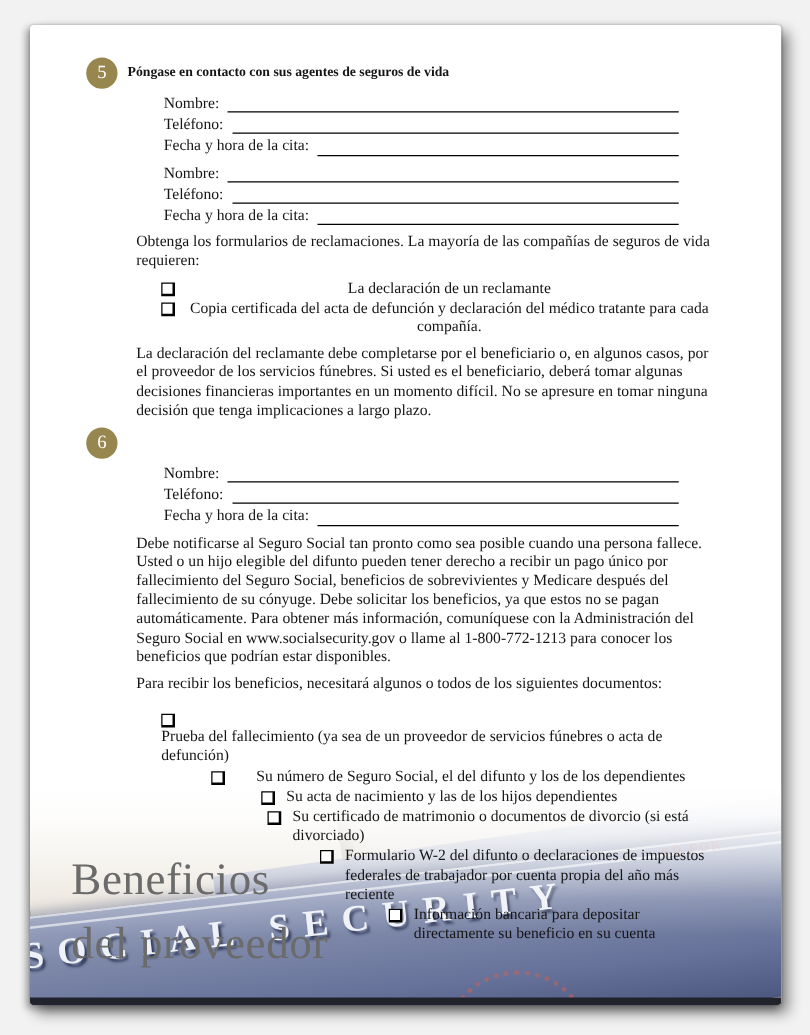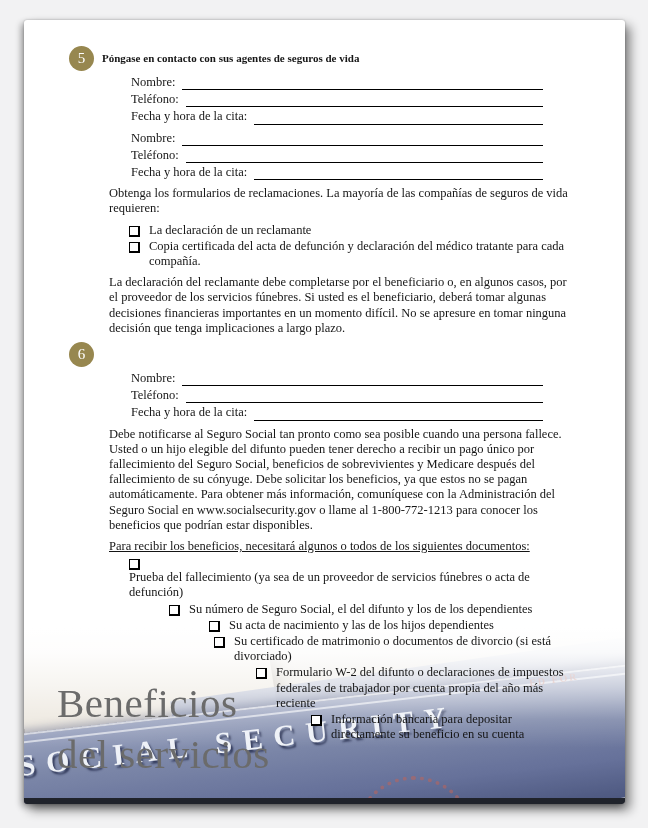--- a/index.html
+++ b/index.html
@@ -31,33 +31,33 @@
   .frow{display:flex;align-items:flex-end;height:17.2px;}
   .flabel{white-space:nowrap;padding-right:7px;}
   .fline{flex:1;border-bottom:1.1px solid #000;height:13px;}
   .para{margin:6px 0;width:465px;}
   .cb-row{display:flex;margin:1px 0;}
   .cb{
     display:inline-block;flex:none;width:8px;height:8px;
     border:1.2px solid #000;border-right-width:2px;border-bottom-width:2px;
     margin:3px 9px 0 0;background:#fff;
   }
-  .cl5{margin-left:20px;}
+  .cl5{margin-left:20px;text-align:center;}
   .cl5 .cb-text{width:421px;}
-  .doc-intro{margin:6px 0 2px 0;width:465px;text-decoration:underline;}
+  .doc-intro{margin:6px 0 14px 0;width:465px;}
   .doc-0{margin-left:20px;flex-direction:column;}  .doc-0 .cb-text{width:421px;}
-  .doc-1{margin-left:60px;}  .doc-1 .cb-text{width:381px;}
+  .doc-1{margin-left:60px;}  .doc-1 .cb-text{width:381px;margin-left:16px;}
   .doc-2{margin-left:80px;padding-left:20px;}  .doc-2 .cb-text{width:361px;}
   .doc-3{margin-left:105px;} .doc-3 .cb-text{width:336px;}
   .doc-4{margin-left:147px;} .doc-4 .cb-text{width:294px;}
   .doc-5{margin-left:202px;} .doc-5 .cb-text{width:239px;}
   
   .gov-title{
     position:absolute;left:33px;top:658px;z-index:3;
-    font-size:41px;line-height:51px;color:#6b6b6b;
+    font-size:36px;line-height:51px;color:#6b6b6b;
     letter-spacing:.5px;
   }
   
   .photo{
     position:absolute;left:0;bottom:0;width:601px;height:176px;
     z-index:1;overflow:hidden;
     background:linear-gradient(100deg,#f2eee7 0%,#eae6df 35%,#e2dfd9 65%,#d8d6d2 100%);
   }
   .card-light{
     position:absolute;left:-60px;top:-2px;width:315px;height:210px;
@@ -126,21 +126,21 @@
       <span class="big-card-text">SOCIAL SECURITY</span>
     </div>
     <div class="seal"></div>
     <span class="stamp-text">ED FOR</span>
     <div class="photo-fade"></div>
     <div class="bottom-strip"></div>
   </div>
 
   <div class="gov-title">
     <div>Beneficios</div>
-    <div>del servicios</div>
+    <div>del proveedor</div>
   </div>
 
   <div class="content">
 
     <div class="sec-head">
       <span class="badge" style="background: rgb(151, 135, 79);">5</span>
       <span class="sec-title">Póngase en contacto con sus agentes de seguros de vida</span>
     </div>
 
     <div class="fgroup">

